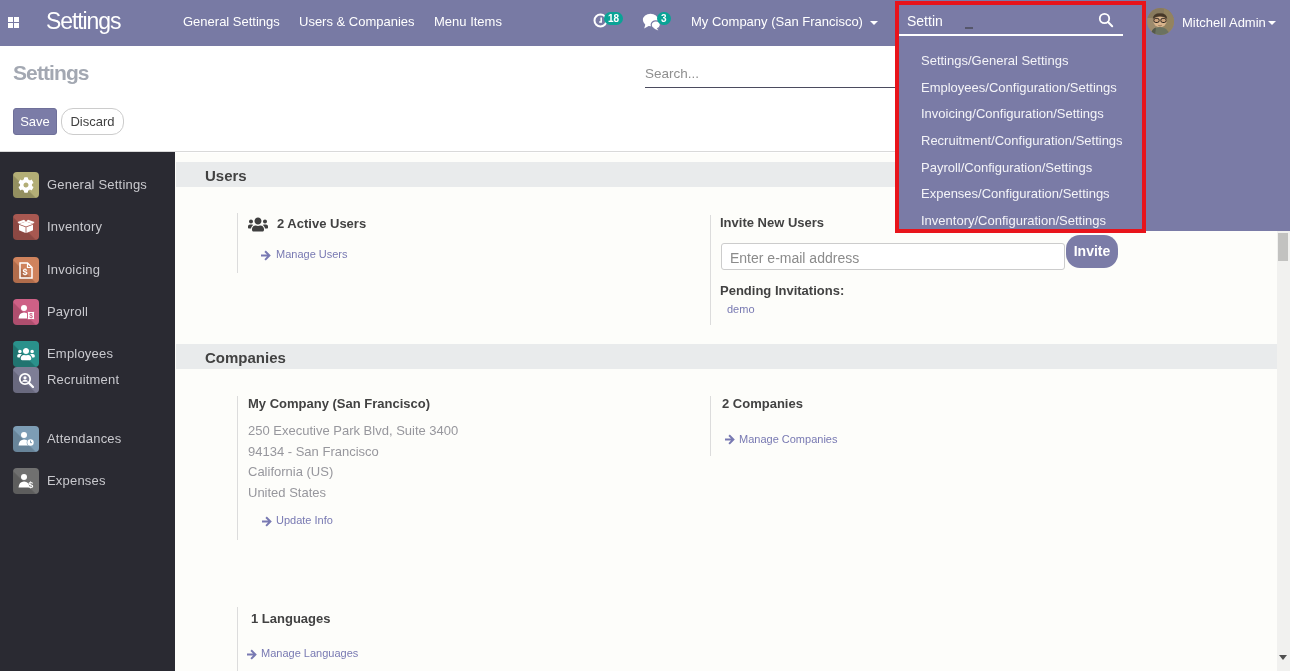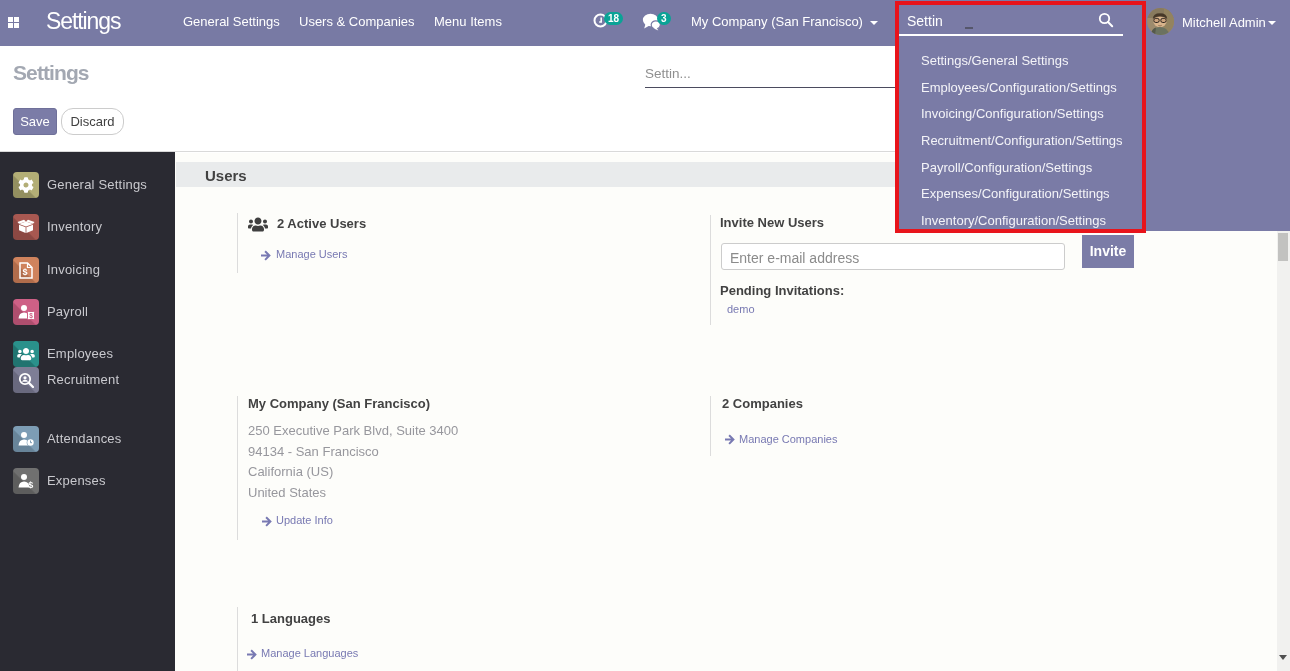--- a/index.html
+++ b/index.html
@@ -73,21 +73,21 @@
   </svg>
   <div class="badge" style="left:657px;top:12px">3</div>
   <div class="navitem" style="left:691px">My Company (San Francisco)</div>
   <span class="caret abs" style="left:870px;top:21px"></span>
 </div>
 
 <div id="cpanel"></div>
 <div id="pagetitle">Settings</div>
 <div id="btn-save">Save</div>
 <div id="btn-discard">Discard</div>
-<div id="searchmain">Settin...</div>
+<div id="searchmain">Search...</div>
 
 <div id="sidebar"></div>
 
 <div id="content">
 
   <div class="secbar" style="top:9px">
       <span>Users</span>
     </div>
   <div class="vline" style="left:62px;top:60px;height:60px"></div>
   <svg class="abs" style="left:73px;top:63px" width="20" height="17" viewBox="0 0 640 512">
@@ -97,24 +97,27 @@
   <svg class="abs" style="left:86px;top:97px" width="11" height="11" viewBox="0 0 11 11">
     <path d="M0 4.6 h6 l-2.6-2.6 l1.4-1.4 l5 5 l-5 5 l-1.4-1.4 l2.6-2.6 h-6 z" fill="#7879b2"></path>
   </svg>
   <div class="abs link" style="left:101px;top:95px">Manage Users</div>
 
   <div class="vline" style="left:535px;top:62px;height:110px"></div>
   <div class="abs bold13" style="left:545px;top:62px">Invite New Users</div>
   <div class="abs" style="left:546px;top:90px;width:344px;height:27px;border:1px solid #ccc;border-radius:3px;background:#fff;">
     <span style="position:absolute;left:8px;top:6px;font-size:14px;color:#8b8b8b;">Enter e-mail address</span>
   </div>
-  <div class="abs" style="left:891px;top:82px;width:52px;height:33px;background:#7b7ca7;border-radius:0;color:#fff;font-size:14px;font-weight:bold;text-align:center;line-height:33px;margin-left:16px;">Invite</div>
+  <div class="abs" style="left:891px;top:82px;width:52px;height:33px;background:#7b7ca7;border-radius:14px;color:#fff;font-size:14px;font-weight:bold;text-align:center;line-height:33px;">Invite</div>
   <div class="abs bold13" style="left:545px;top:130px">Pending Invitations:</div>
   <div class="abs link" style="left:552px;top:150px">demo</div>
 
+  <div class="secbar" style="top:191px">
+      <span>Companies</span>
+    </div>
   <div class="vline" style="left:62px;top:243px;height:144px"></div>
   <div class="abs bold13" style="left:73px;top:243px">My Company (San Francisco)</div>
   <div class="abs grey13" style="left:73px;top:270px">250 Executive Park Blvd, Suite 3400</div>
   <div class="abs grey13" style="left:73px;top:291px">94134 - San Francisco</div>
   <div class="abs grey13" style="left:73px;top:311px">California (US)</div>
   <div class="abs grey13" style="left:73px;top:332px">United States</div>
   <svg class="abs" style="left:87px;top:363px" width="11" height="11" viewBox="0 0 11 11">
     <path d="M0 4.6 h6 l-2.6-2.6 l1.4-1.4 l5 5 l-5 5 l-1.4-1.4 l2.6-2.6 h-6 z" fill="#7879b2"></path>
   </svg>
   <div class="abs link" style="left:101px;top:361px">Update Info</div>

